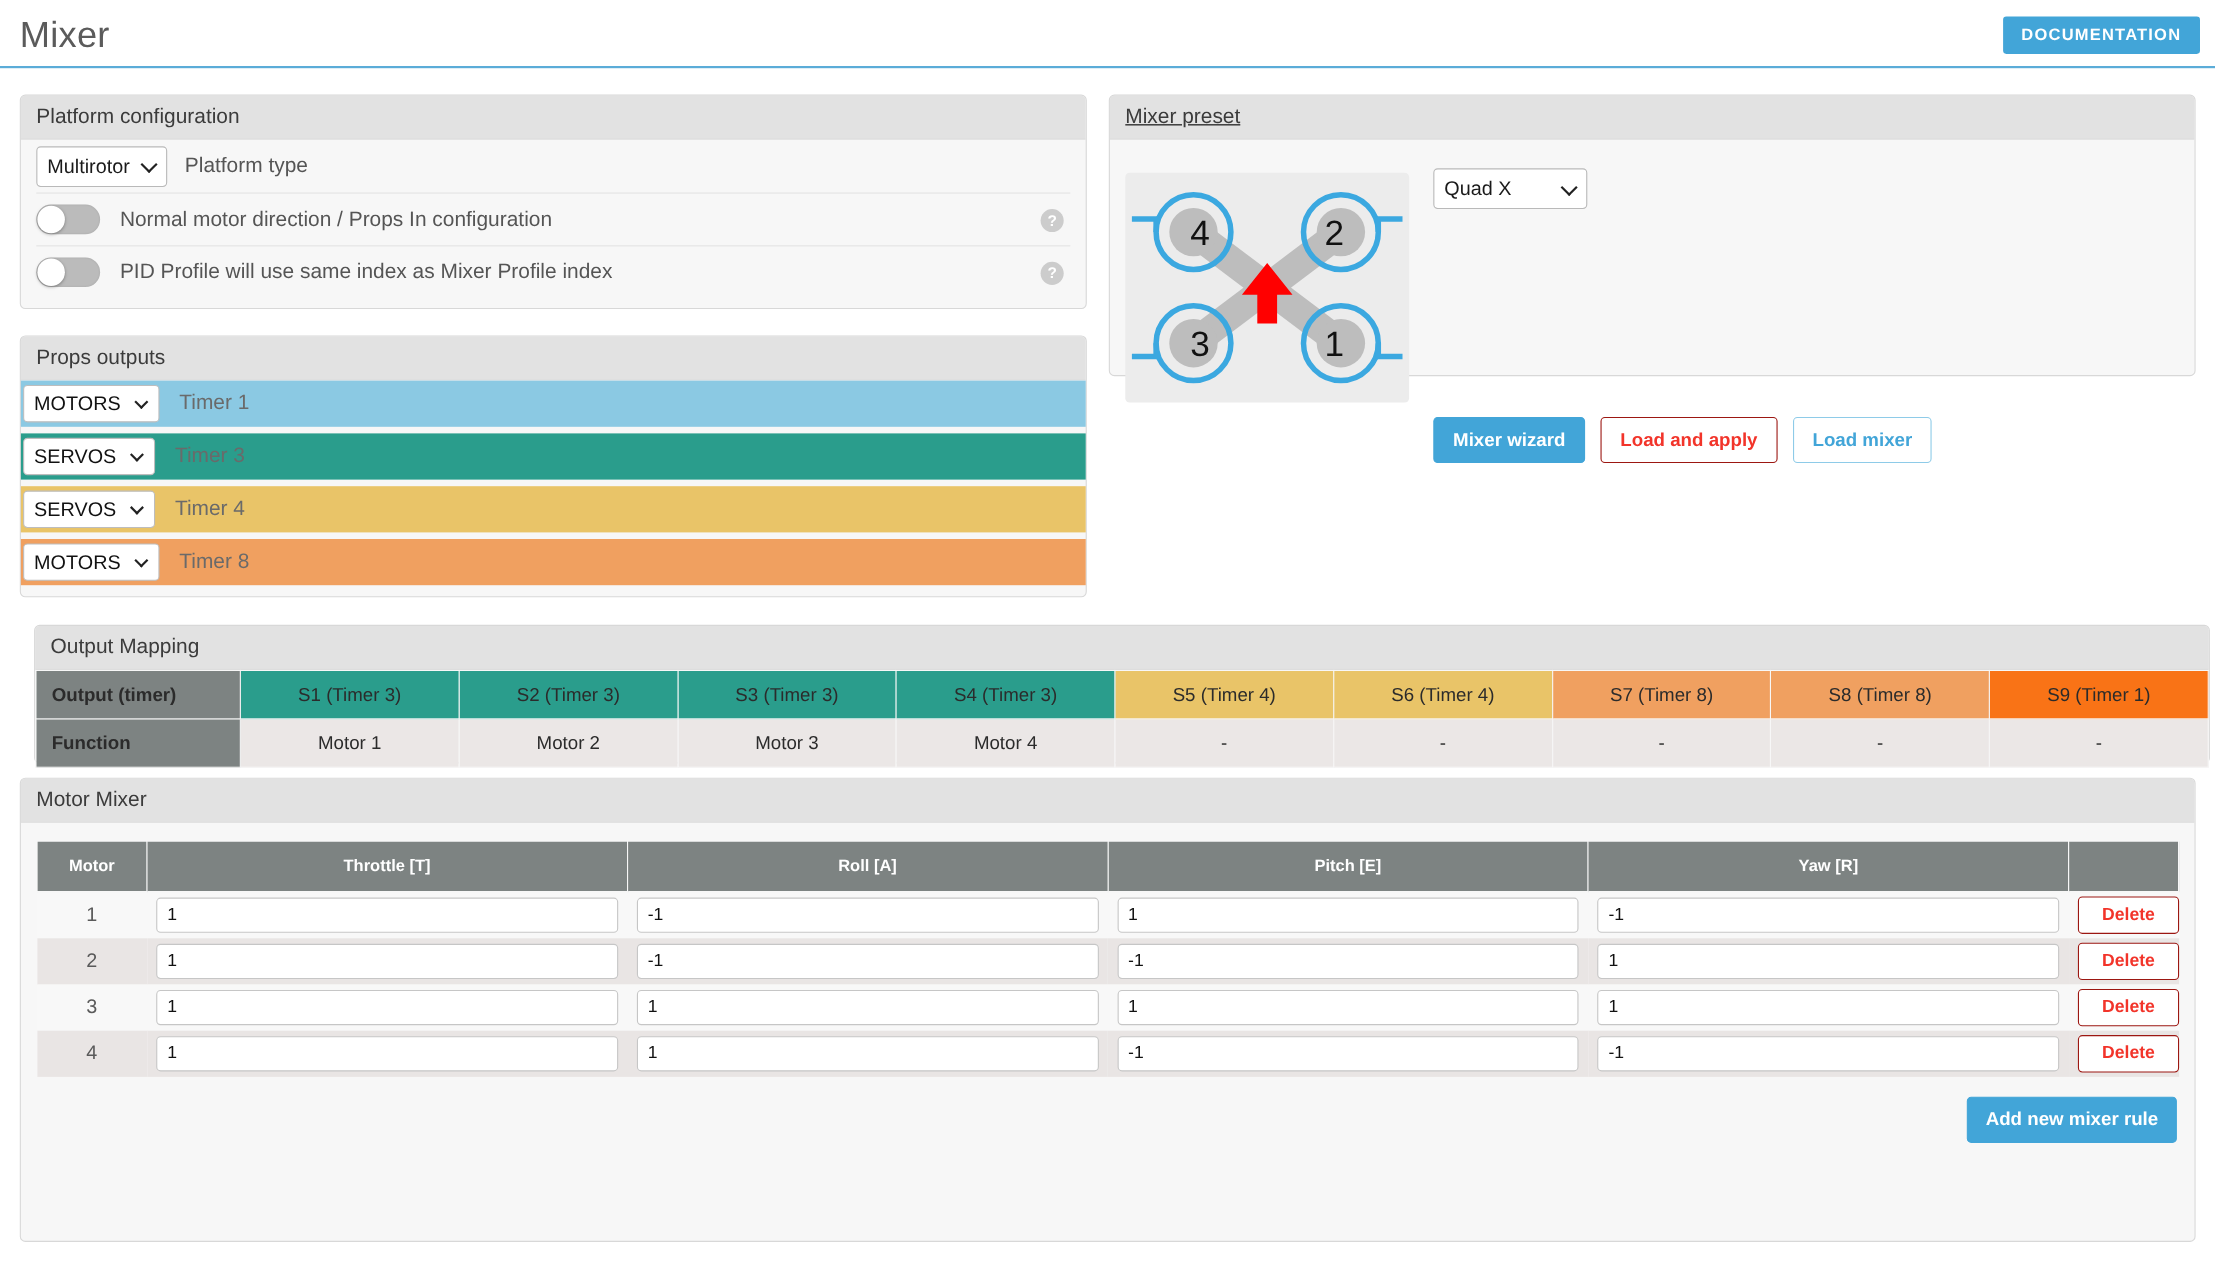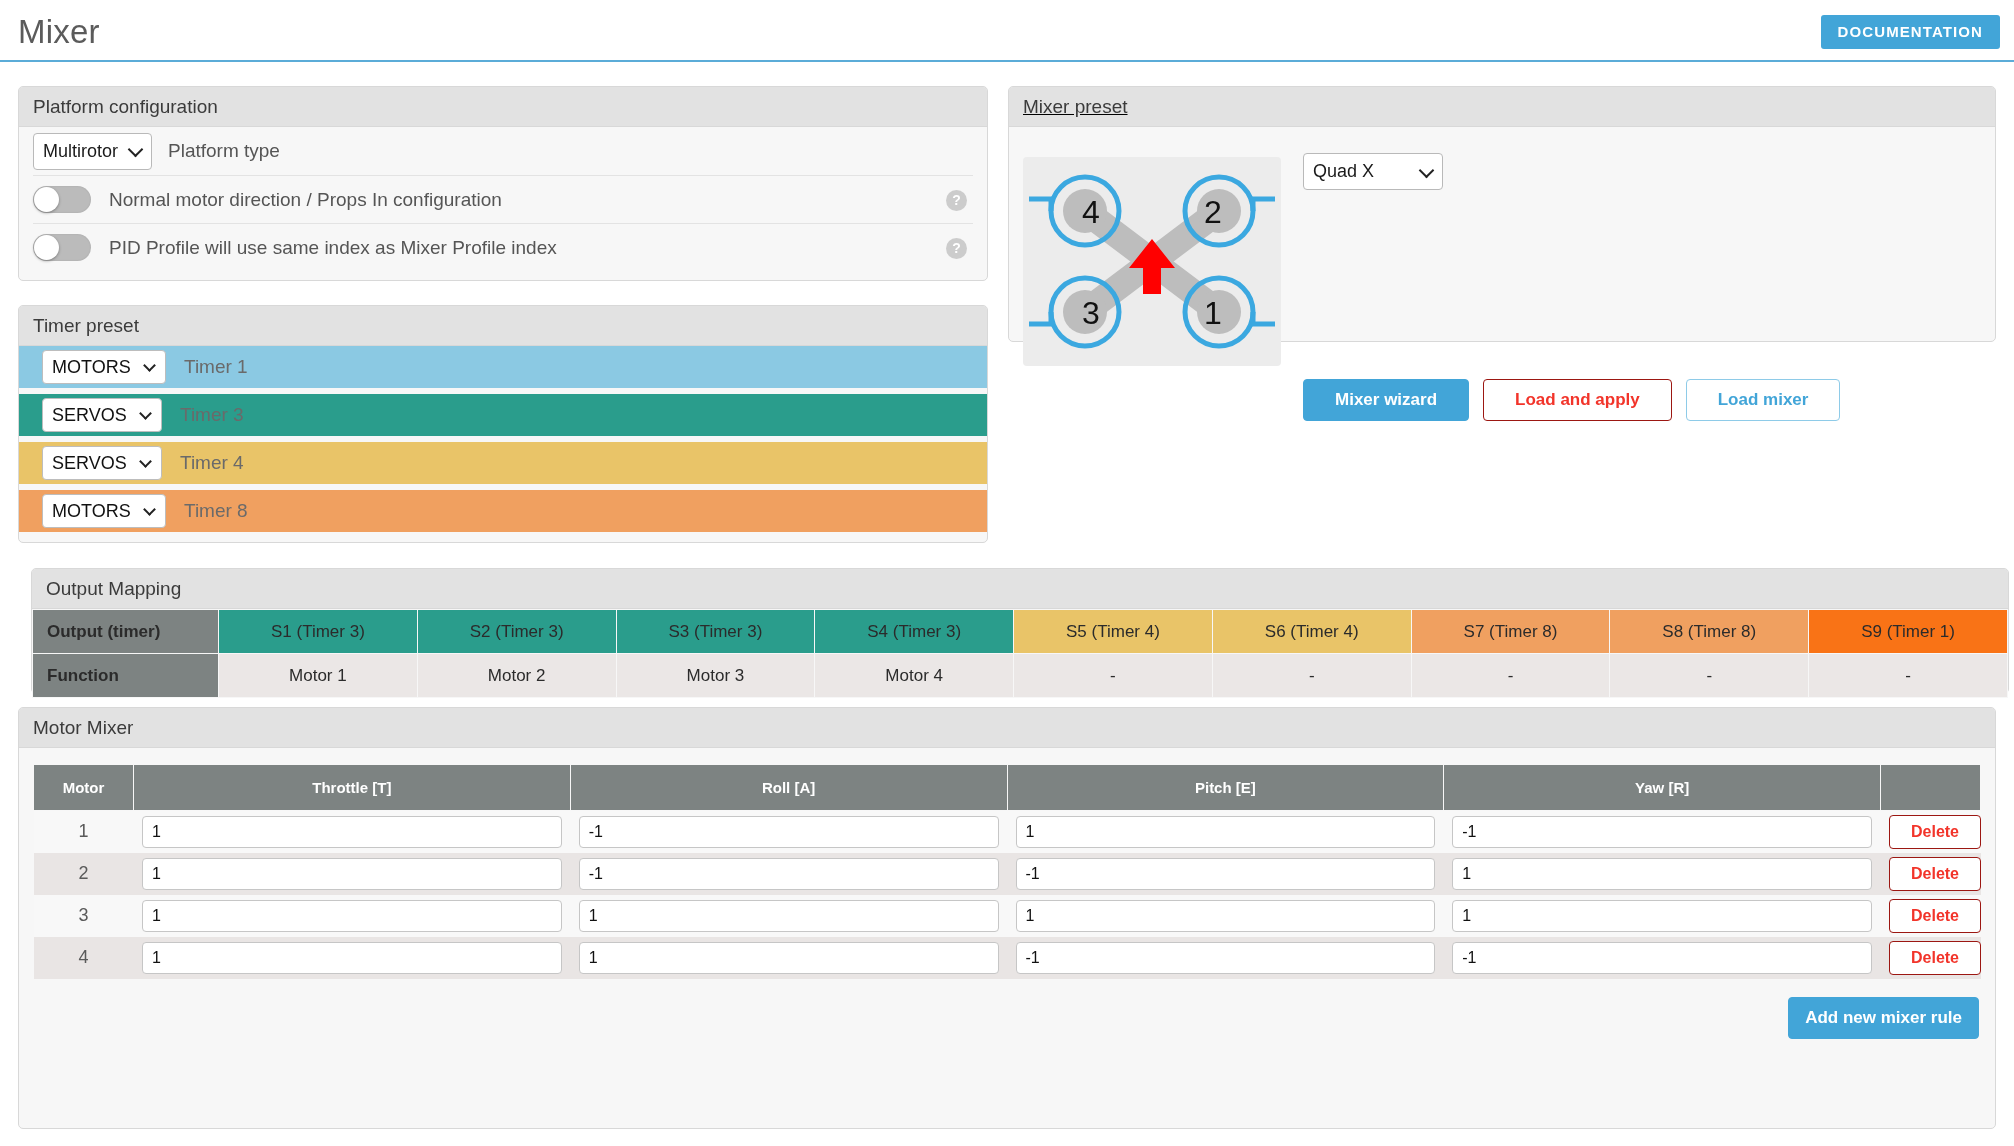--- a/index.html
+++ b/index.html
@@ -85,21 +85,21 @@
     width: 21px; height: 21px; border-radius: 50%;
     background: #cccccc; color: #ffffff;
     font-size: 14px; font-weight: bold; text-align: center; line-height: 21px;
     cursor: pointer;
   }
 
   
   #timer-panel { left: 18px; top: 305px; width: 970px; height: 238px; }
   .timer-row {
     height: 42px; margin: 0; display: flex; align-items: center;
-    padding-left: 23px; margin-bottom: 6px;
+    padding-left: 2px; margin-bottom: 6px;
   }
   .timer-row:last-child { margin-bottom: 0; }
   .timer-sel {
     font-family: "Liberation Sans", sans-serif;
     font-size: 18px; color: #111;
     background: #fff; border: 1px solid #bdbdbd; border-radius: 4px;
     height: 34px; padding: 3px 34px 4px 9px; line-height: 26px;
     -webkit-appearance: none; -moz-appearance: none; appearance: none;
     cursor: pointer; min-width: 118px;
   }
@@ -111,21 +111,21 @@
   .quad-box {
     position: absolute; left: 14px; top: 30px;
     width: 258px; height: 209px;
     background: #ececec; border-radius: 4px;
   }
   .preset-sel-wrap { position: absolute; left: 294px; top: 26px; }
   .preset-buttons { position: absolute; left: 294px; top: 252px; display: flex; gap: 14px; }
   .btn {
     font-family: "Liberation Sans", sans-serif;
     font-size: 17px; font-weight: bold; border-radius: 4px;
-    padding: 10px 31px; cursor: pointer; white-space: nowrap;
+    padding: 10px 17px; cursor: pointer; white-space: nowrap;
   }
   .btn-primary { background: #42a5d8; color: #fff; border: 1px solid #42a5d8; }
   .btn-danger  { background: #fff; color: #f2342a; border: 1px solid #9c1712; }
   .btn-info    { background: #fff; color: #42a5d8; border: 1px solid #8ecbe8; }
 
   
   #mapping-panel { left: 31px; top: 568px; width: 1978px; height: 126px; }
   .map-table { width: 100%; border-collapse: collapse; table-layout: fixed; }
   .map-table td {
     height: 44px; text-align: center; font-size: 17px; color: #2b2b2b;
@@ -207,21 +207,21 @@
     <div class="pf-row divided">
       <div class="toggle">
         <div class="knob"></div>
       </div>
       <span class="toggle-label">PID Profile will use same index as Mixer Profile index</span>
       <span class="help">?</span>
     </div>
   </div>
 
   <div class="panel" id="timer-panel">
-    <div class="panel-head">Timer preset</div>
+    <div class="panel-head">Props outputs</div>
     <div id="timer-rows">
         <div class="timer-row" style="background: rgb(139, 201, 227);">
           <span class="sel-wrap"><select class="timer-sel"><option>MOTORS</option></select><span class="chev" style="right:12px;width:9px;height:9px;margin-top:-6px"></span></span>
           <span class="timer-name">Timer 1</span>
         </div>
         <div class="timer-row" style="background: rgb(42, 157, 140);">
           <span class="sel-wrap"><select class="timer-sel"><option>SERVOS</option></select><span class="chev" style="right:12px;width:9px;height:9px;margin-top:-6px"></span></span>
           <span class="timer-name">Timer 3</span>
         </div>
         <div class="timer-row" style="background: rgb(233, 196, 104);">

